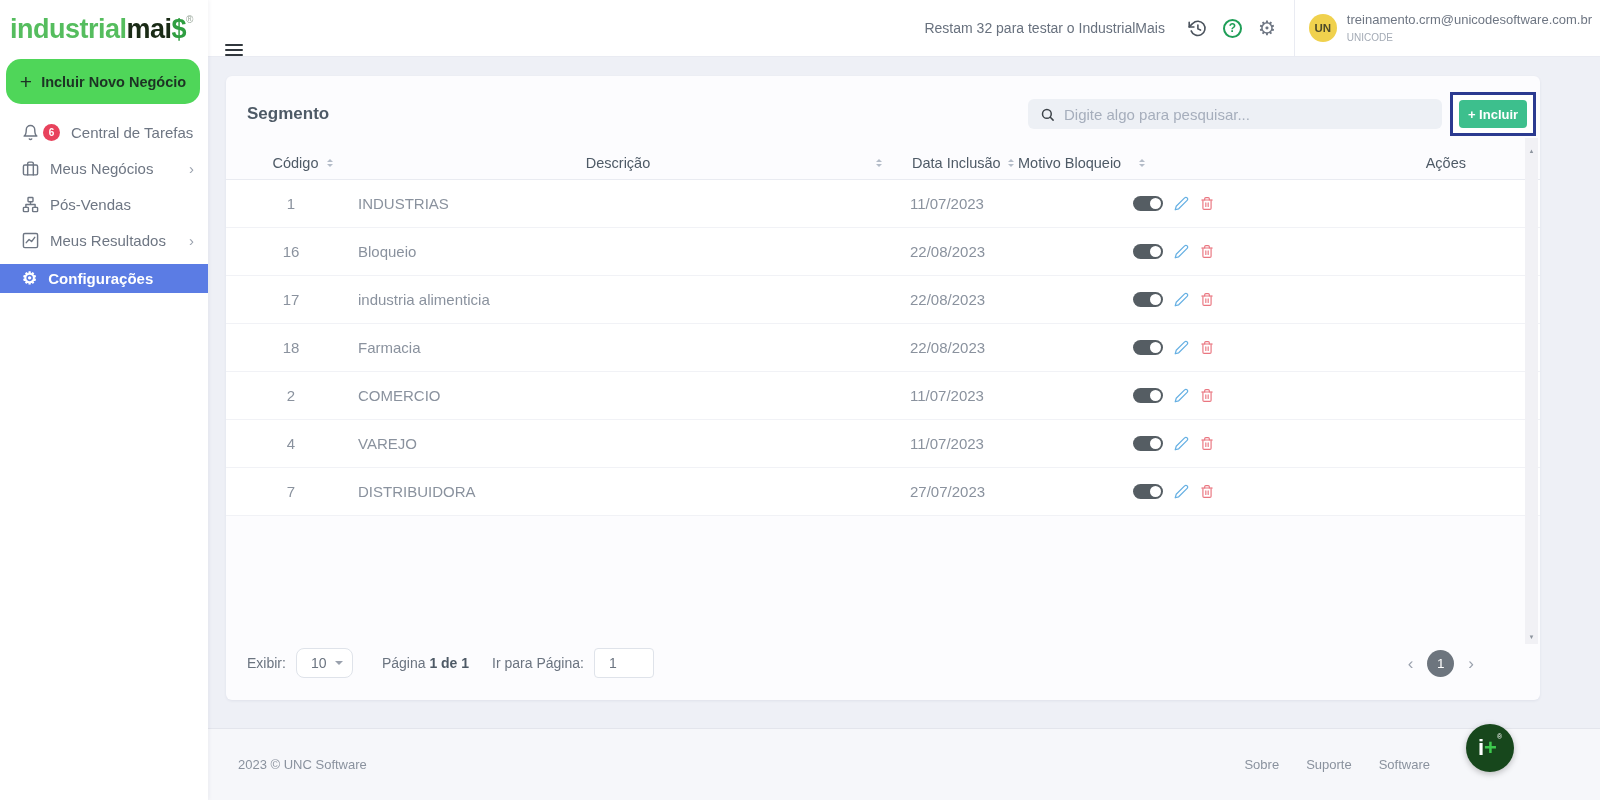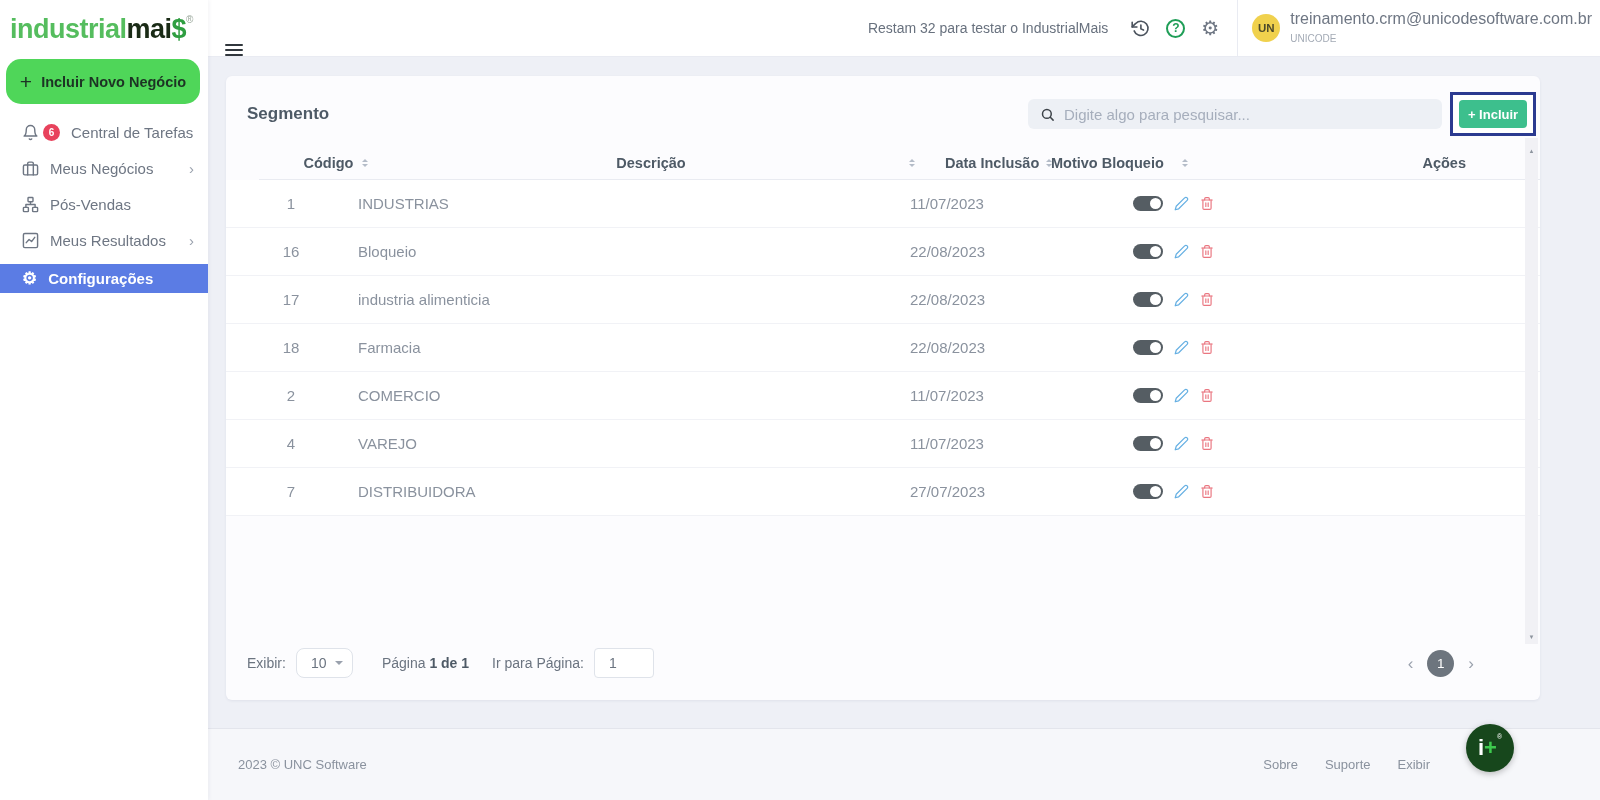--- a/index.html
+++ b/index.html
@@ -68,21 +68,21 @@
   .user-chip {
     display:flex; align-items:center; gap:10px; border-left:1px solid #e9ebf2;
     padding:0 8px 0 14px; margin-left:10px; height:100%; cursor:pointer;
   }
   .avatar {
     width:28px; height:28px; border-radius:50%; background:#f0d14d;
     color:#4d4a2a; font-size:11.5px; font-weight:700;
     display:flex; align-items:center; justify-content:center; flex:0 0 auto;
   }
   .user-text { line-height:1.25; }
-  .user-email { font-size:16px; color:#6e7683; white-space:nowrap; }
+  .user-email { font-size:13px; color:#6e7683; white-space:nowrap; }
   .user-org { font-size:10px; color:#a3aab5; }
 
   
   .main { flex:1 1 auto; position:relative; }
   .card {
     position:absolute; left:18px; top:19px; width:1314px; height:624px;
     background:#fcfcfe; border-radius:6px; box-shadow:0 1px 3px rgba(30,40,80,.07);
   }
   .card-top { display:flex; align-items:center; padding:16px 4px 0 21px; }
   .card-title { font-size:17px; font-weight:700; color:#4e5a66; }
@@ -100,21 +100,21 @@
     padding:5px 6px; display:flex;
   }
   .include-btn {
     width:68px; height:28px; background:#3dbf8d; border:none; border-radius:4px;
     color:#ffffff; font-family:inherit; font-size:13px; font-weight:600; cursor:pointer;
   }
 
   
   .thead {
     display:flex; align-items:center; height:33px; margin-top:11px; padding:0 32px;
-    border-bottom:1px solid #e9ebf1; color:#4e5a66; font-size:14.5px; font-weight:700;margin-left:33px;
+    border-bottom:1px solid #e9ebf1; color:#4e5a66; font-size:14.5px; font-weight:400;
   }
   .sort { display:inline-flex; flex-direction:column; gap:2px; cursor:pointer; }
   .sort::before { content:""; border:3.5px solid transparent; border-top-width:0; border-bottom-color:#b4bcc8; }
   .sort::after  { content:""; border:3.5px solid transparent; border-bottom-width:0; border-top-color:#b4bcc8; }
   .th-codigo { width:90px; display:flex; justify-content:center; align-items:center; gap:9px; }
   .th-desc   { width:540px; position:relative; display:flex; justify-content:center; align-items:center; }
   .th-desc .sort { position:absolute; right:6px; }
   .th-data   { width:130px; display:flex; align-items:center; gap:7px; padding-left:24px; white-space:nowrap; }
   .th-motivo { width:120px; display:flex; align-items:center; gap:18px; white-space:nowrap; }
   .th-acoes  { flex:1; display:flex; justify-content:flex-end; padding-right:42px; }
@@ -502,21 +502,21 @@
       </div>
 
     </section>
   </div>
 
   <footer class="footer">
     <span>2023 © UNC Software</span>
     <nav class="flinks">
       <a>Sobre</a>
       <a>Suporte</a>
-      <a>Exibir</a>
+      <a>Software</a>
     </nav>
   </footer>
 </div>
 
 <button class="fab">
   <span>i</span>
     <span class="fab-plus">+</span>
     <span class="fab-reg">®</span>
 </button>
 

